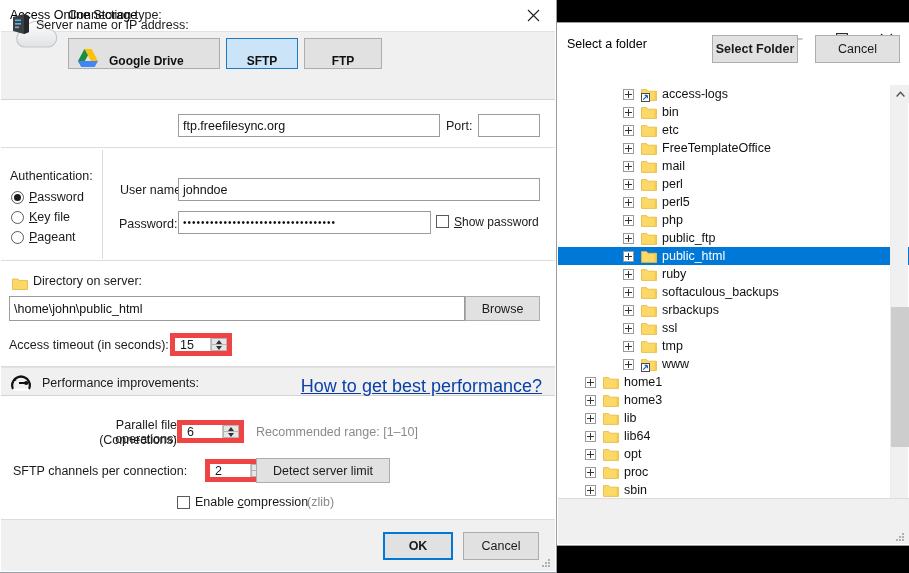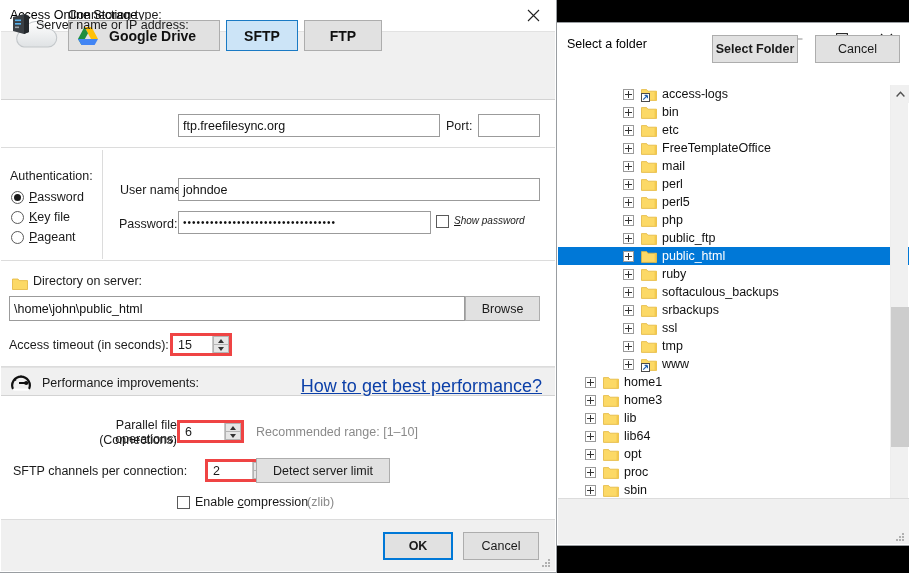--- a/index.html
+++ b/index.html
@@ -39,24 +39,24 @@
   
   #connBand {
     position: absolute; left: 1px; top: 31px; width: 554px; height: 69px;
     background: #f0f0f0;
     border-top: 1px solid #e2e2e2;
     border-bottom: 1px solid #d3d3d3;
   }
   #cloudIcon { position: absolute; left: 10px; top: 14px; width: 52px; height: 42px; }
   #connLabel { position: absolute; left: 68px; top: 8px; font-size: 12.5px; }
   .connBtn {
-    position: absolute; top: 20px; height: 31px;
+    position: absolute; top: 38px; height: 31px;
     background: #e1e1e1; border: 1px solid #adadad;
-    display: flex; align-items: center; justify-content: center;
-    font-weight: bold; font-size: 14px; color: #101010;
+    display: flex; align-items: flex-end; justify-content: center;
+    font-weight: bold; font-size: 12px; color: #101010;
     cursor: pointer; user-select: none;
   }
   .connBtn.selected { background: #cce4f7; border: 1px solid #1a7ac4; }
   #btnGdrive { left: 68px; width: 152px; justify-content: flex-start; padding-left: 8px; }
   #gdriveIcon { width: 22px; height: 20px; margin-right: 10px; flex: none; }
   #btnSftp { left: 226px; width: 72px; }
   #btnFtp  { left: 304px; width: 78px; }
 
   
   #serverRow {
@@ -92,39 +92,39 @@
   }
   .radio-dot.on::after {
     content: ""; width: 7px; height: 7px; border-radius: 50%; background: #1a1a1a;
   }
   #rb0 { top: 190px; } #rb1 { top: 210px; } #rb2 { top: 230px; }
   .ul { text-decoration: underline; }
   #userLabel { position: absolute; left: 120px; top: 183px; font-size: 12.5px; }
   #userInput { position: absolute; left: 178px; top: 178px; width: 362px; }
   #passLabel { position: absolute; left: 119px; top: 217px; font-size: 12.5px; }
   #passInput { position: absolute; left: 178px; top: 211px; width: 253px; letter-spacing: 1px; font-size: 10px; }
-  #showPassWrap { position: absolute; left: 436px; top: 215px; display:flex; font-size: 10px; cursor: pointer; font-style: italic; }
+  #showPassWrap { position: absolute; left: 436px; top: 215px; display:flex; font-size: 12px; cursor: pointer; }
   .cbox {
     width: 13px; height: 13px; border: 1px solid #5a5a5a; background: #fff;
     margin-right: 5px; flex: none;
   }
 
   
   #dirSection { position: absolute; left: 1px; top: 261px; width: 554px; height: 106px; background:#fff; border-bottom: 1px solid #dcdcdc; }
   #folderIconSmall { position: absolute; left: 12px; top: 277px; width: 16px; height: 13px; }
   #dirLabel { position: absolute; left: 33px; top: 274px; font-size: 12.5px; }
   #dirInput { position: absolute; left: 9px; top: 296px; width: 456px; height: 25px; }
   #browseBtn {
     position: absolute; left: 465px; top: 296px; width: 75px; height: 25px;
     background: #e1e1e1; border: 1px solid #adadad;
     display: flex; align-items: center; justify-content: center;
     font-size: 12.5px; cursor: pointer; user-select: none;
   }
   #timeoutLabel { position: absolute; left: 9px; top: 338px; font-size: 12.5px; }
-  .spin { position: absolute; display: flex; border: 3px solid #ef4444; background: #fff; height: 23px; }
+  .spin { position: absolute; display: flex; border: 5px solid #ef4444; background: #fff; height: 23px; }
   .spin .sv { flex: 1; display: flex; align-items: center; padding-left: 5px; font-size: 12.5px; }
   .spin .sb { width: 17px; border-left: 1px solid #c8c8c8; display: flex; flex-direction: column; }
   .spin .sb div {
     flex: 1; background: #e6e6e6; display: flex; align-items: center; justify-content: center;
     cursor: pointer; border: 1px solid #b4b4b4; margin: 0;
   }
   .spin .sb div:first-child { border-bottom: none; }
   .arrow-up { width:0;height:0;border-left:3.5px solid transparent;border-right:3.5px solid transparent;border-bottom:4px solid #333; }
   .arrow-dn { width:0;height:0;border-left:3.5px solid transparent;border-right:3.5px solid transparent;border-top:4px solid #333; }
   #timeoutSpin { left: 170px; top: 333px; width: 62px; }

